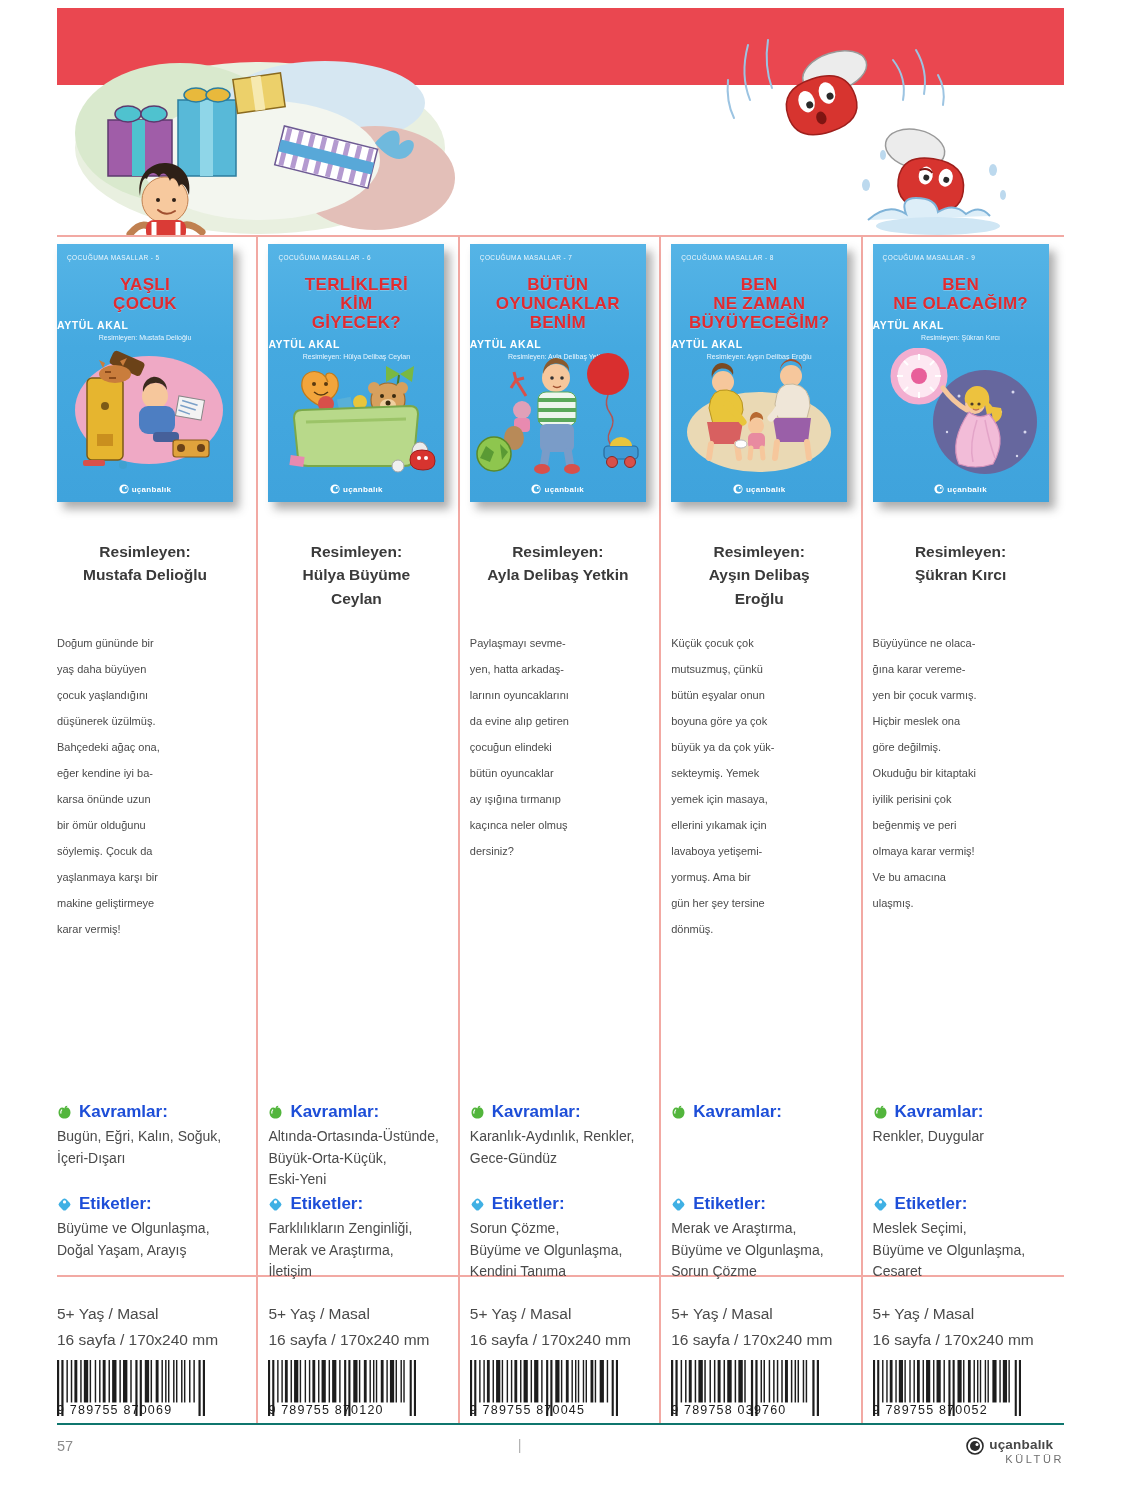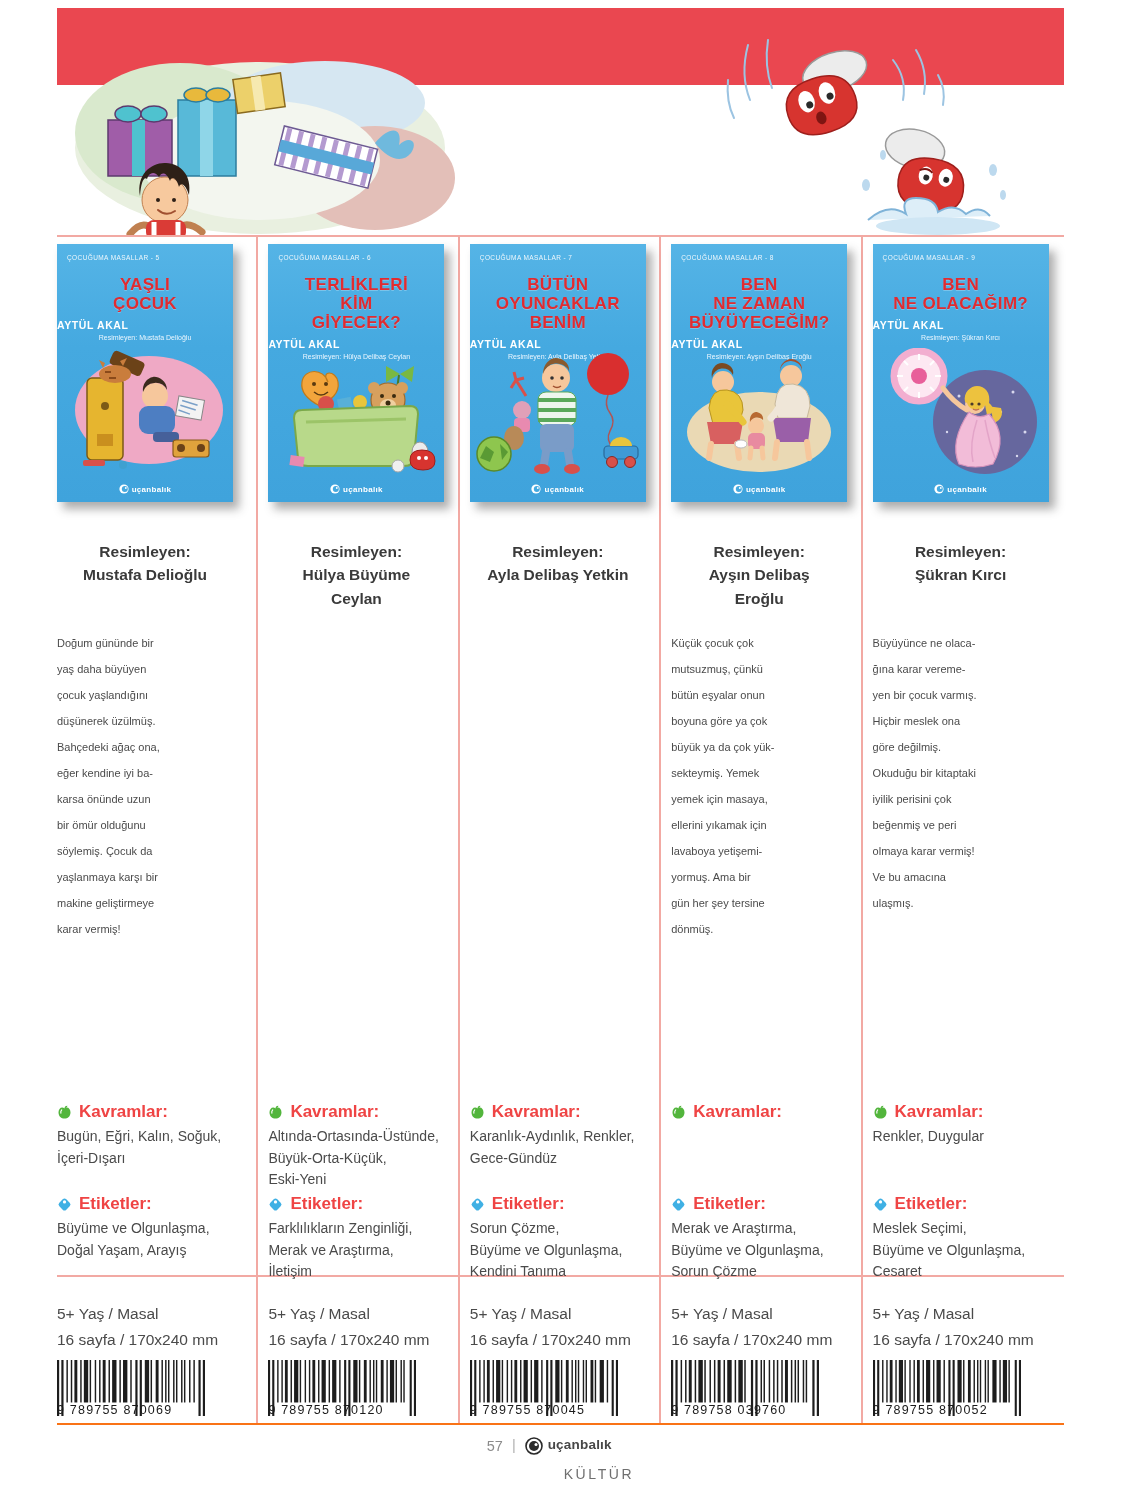--- a/index.html
+++ b/index.html
@@ -13,21 +13,21 @@
   
   .top-bar { position:absolute; left:57px; top:8px; width:1007px; height:77px; background:#ea4750; }
   .illus-left  { position:absolute; left:70px;  top:48px;  width:390px; height:188px; }
   .illus-right { position:absolute; left:688px; top:35px;  width:335px; height:202px; }
   svg { display:block; }
 
   
   .grid {
     position:absolute; left:57px; top:235px; width:1007px; height:1190px;
     display:grid; grid-template-columns:repeat(5,1fr);
-    border-top:2px solid #f2a9a3; border-bottom:2px solid #f97316;
+    border-top:2px solid #f2a9a3; border-bottom:2px solid #0f766e;
   }
   .grid::before {
     content:""; position:absolute; left:0; right:0; top:1038px;
     border-top:2px solid #f2a9a3;
   }
   .col { position:relative; border-right:2px solid #f2a9a3; }
   .col:last-child { border-right:none; }
   .colin { position:relative; height:100%; margin-left:10px; }
   .col:first-child .colin { margin-left:0; }
 
@@ -62,42 +62,42 @@
     font-size:15.5px; font-weight:bold; color:#3a3a3a; line-height:1.5;
   }
   .resim-name { max-width:142px; margin:0 auto; }
   .desc {
     position:absolute; top:386px; left:0; right:8px;
     font-size:11px; line-height:26px; color:#4a4a4a; white-space:pre-line;
   }
   .sect { position:absolute; left:0; right:2px; }
   .sect.kav { top:858px; }
   .sect.eti { top:950px; }
-  .sect-h { display:flex; align-items:center; gap:7px; font-size:17px; font-weight:bold; color:#ef4444; }
+  .sect-h { display:flex; align-items:center; gap:7px; font-size:17px; font-weight:bold; color:#1d4ed8; }
   .sect-items { margin-top:4px; font-size:14px; line-height:21.5px; color:#4a4a4a; white-space:pre-line; }
   .meta { position:absolute; top:1057px; left:0; font-size:15.5px; line-height:26px; color:#4a4a4a; }
 
   
   .bc { position:absolute; top:1116px; left:0; width:152px; text-align:left; }
   svg.barcode { width:148px; height:56px; fill:#1d1d1d; }
   .isbn {
     margin-top:-13px; font-size:12.5px; letter-spacing:1.2px; color:#1a1a1a; white-space:nowrap;
   }
 
   
   .footer {
     position:absolute; top:1437px; left:57px; width:1007px;
-    display:flex; justify-content:center; align-items:flex-start; gap:9px;
+    display:flex; justify-content:space-between; align-items:flex-start; gap:9px;
   }
   .pageno { font-size:14.5px; color:#8b8b8b; margin-top:1px; }
   .page-sep { color:#b0b0b0; font-size:14.5px; }
   .brand { display:flex; gap:5px; }
   .brand-texts { display:flex; flex-direction:column; }
   .brand-name { font-size:13.5px; font-weight:bold; color:#474747; letter-spacing:.2px; }
-  .brand-sub { font-size:14px; letter-spacing:2.6px; color:#6f6f6f; margin-top:14px; align-self:flex-end;padding-left:16px; }
+  .brand-sub { font-size:11px; letter-spacing:2.6px; color:#6f6f6f; margin-top:1px; align-self:flex-end;padding-left:16px; }
 </style>
 </head>
 <body>
 
 <div class="top-bar"></div>
 
 <div class="illus-left">
 <svg viewBox="0 0 390 188" width="390" height="188">
   <ellipse cx="190" cy="100" rx="185" ry="86" fill="#e9f0e0"></ellipse>
   <ellipse cx="110" cy="85" rx="105" ry="70" fill="#d9e9cd"></ellipse>
@@ -460,20 +460,29 @@
       <div class="cover-logo"><svg width="10" height="10" viewBox="0 0 10 10">
               <circle cx="5" cy="5" r="4.6" fill="#ffffff"></circle>
               <circle cx="5.8" cy="5" r="3" fill="#45a9e0"></circle>
               <circle cx="6.8" cy="4" r="0.9" fill="#ffffff"></circle>
             </svg><span>uçanbalık</span></div>
     </div>
     <div class="resim">
       <div>Resimleyen:</div>
       <div class="resim-name">Ayla Delibaş Yetkin</div>
     </div>
+    <div class="desc">Paylaşmayı sevme-
+yen, hatta arkadaş-
+larının oyuncaklarını
+da evine alıp getiren
+çocuğun elindeki
+bütün oyuncaklar
+ay ışığına tırmanıp
+kaçınca neler olmuş
+dersiniz?</div>
     <div class="sect kav">
       <div class="sect-h">
         <svg width="15" height="15" viewBox="0 0 14 14">
               <path d="M7 3 C4 1.2 1.4 3.4 1.4 7 c0 3.6 2.6 5.7 5.6 5.7 s5.6 -2.1 5.6 -5.7 C12.6 3.4 10 1.2 7 3 Z" fill="#52b53c"></path>
               <path d="M7 2.9 C7.3 1.3 8.4 0.6 9.7 0.7 C9.5 2.2 8.4 3 7 2.9 Z" fill="#52b53c"></path>
               <path d="M4.4 4.6 q-1.2 1.2 -0.8 3" stroke="#ffffff" stroke-width="1.1" fill="none" stroke-linecap="round"></path>
             </svg>
         <span>Kavramlar:</span>
       </div>
       <div class="sect-items">Karanlık-Aydınlık, Renkler,

